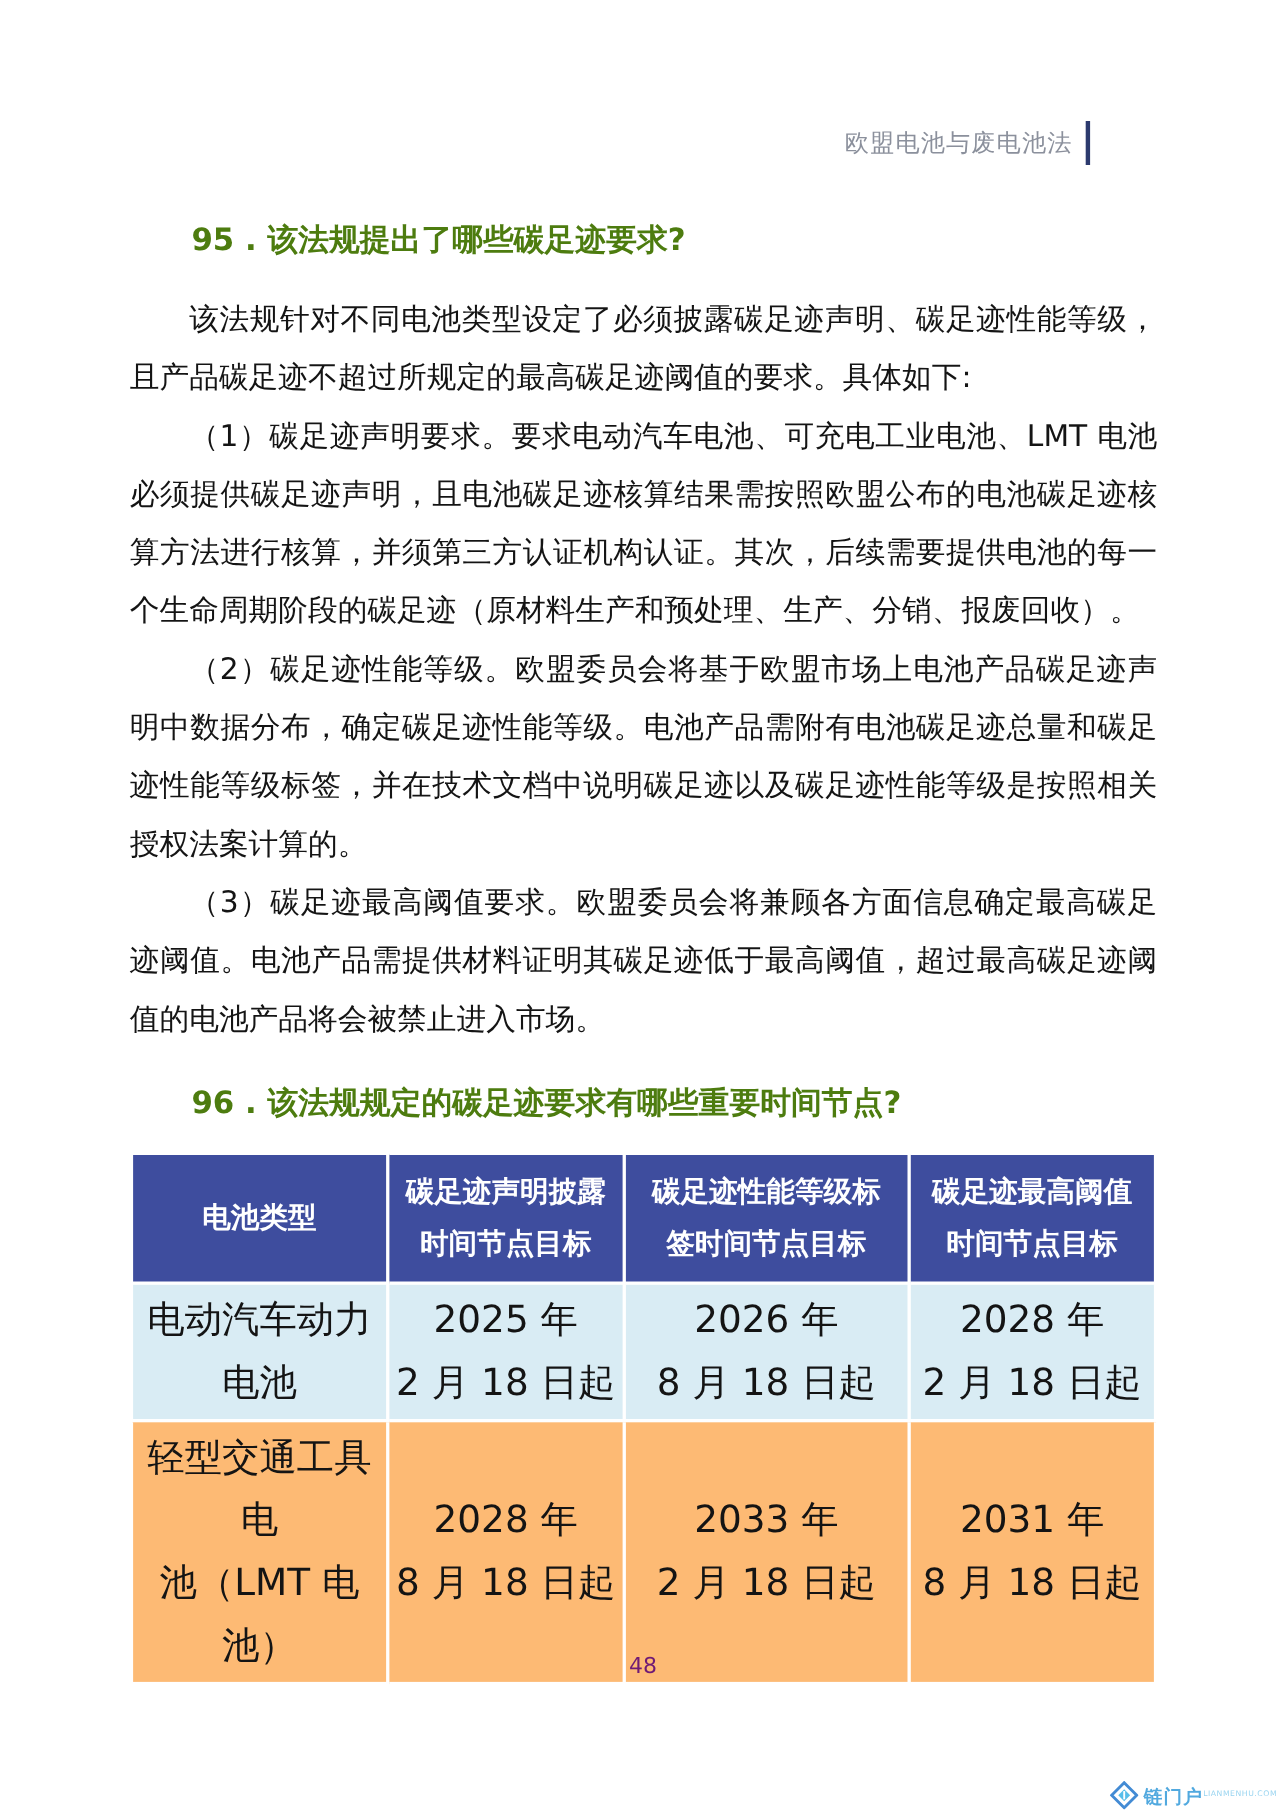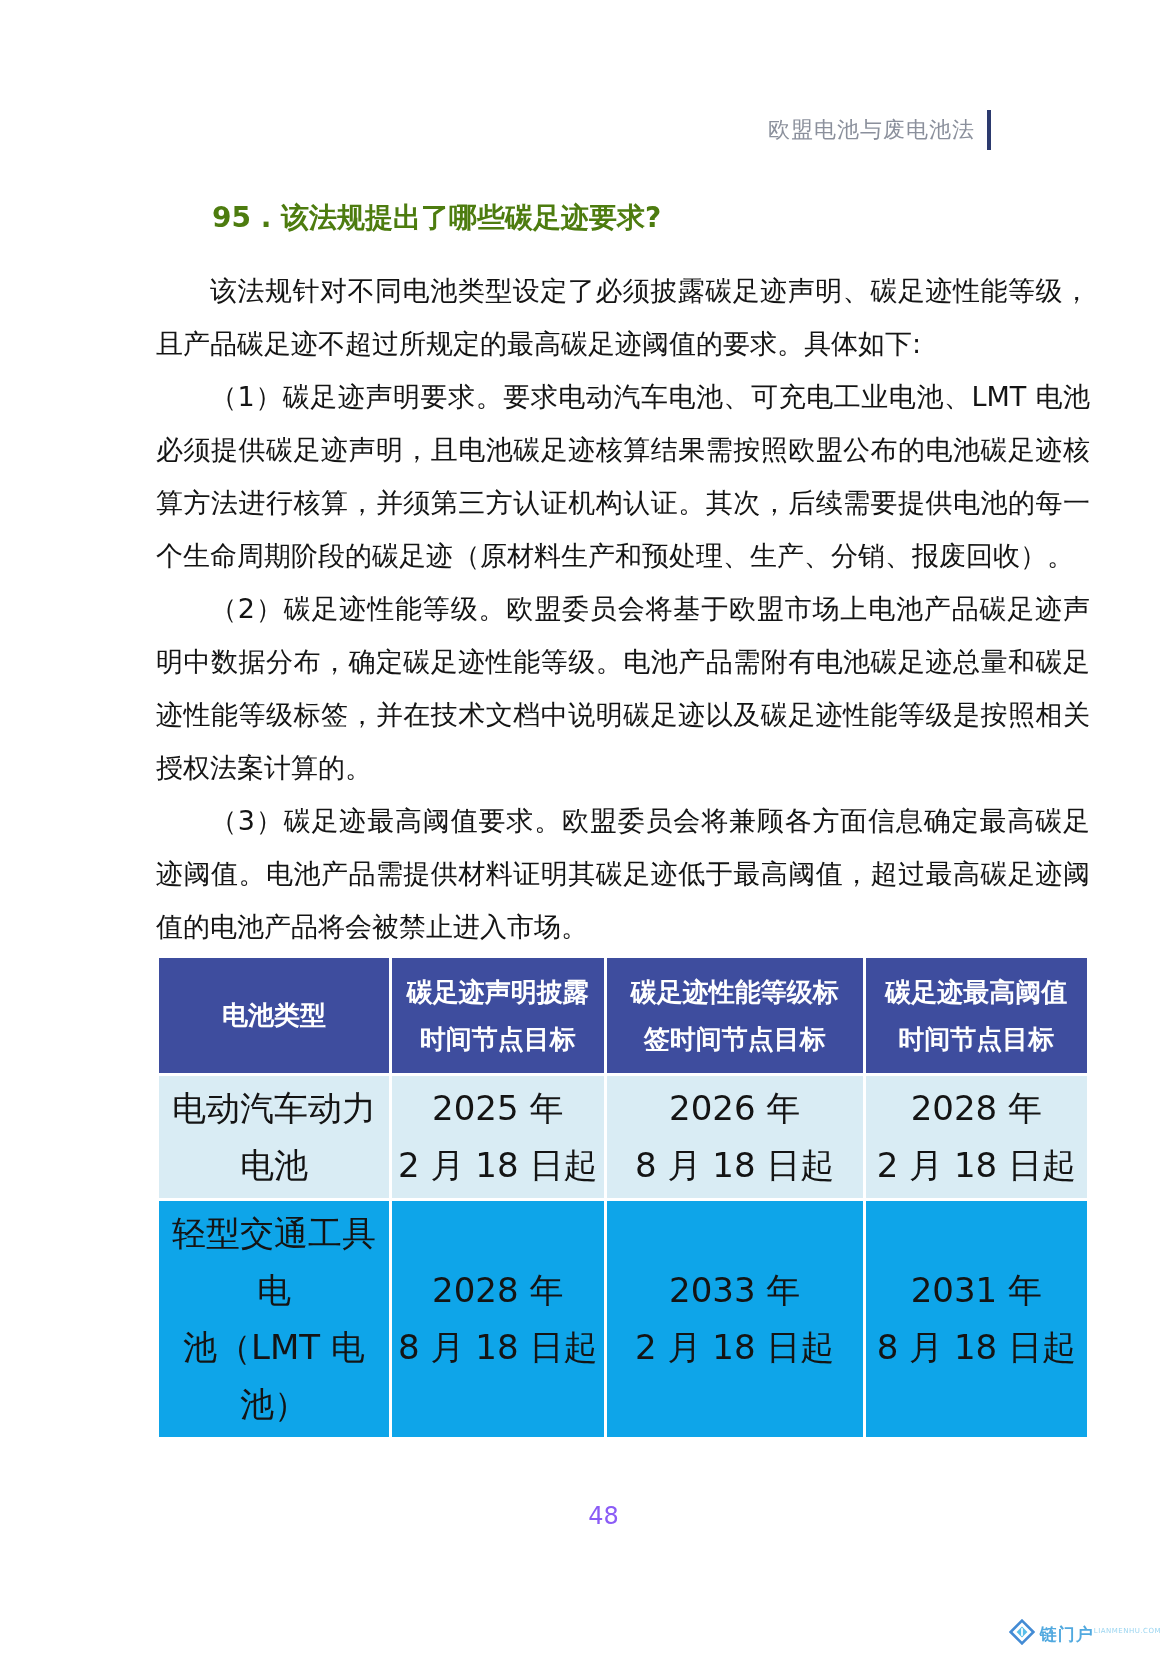--- a/index.html
+++ b/index.html
@@ -3,21 +3,21 @@
 <meta charset="utf-8">
 <style>
   * { margin: 0; padding: 0; box-sizing: border-box; }
   html, body { background: #ffffff; }
   body {
     width: 1169px; height: 1653px;
     font-family: "DejaVu Sans", "Liberation Sans", sans-serif;
     position: relative; overflow: hidden;
     color: #111111;
   }
-  .page { position: absolute; inset: 0; background: #ffffff; margin-left: 38px; }
+  .page { position: absolute; inset: 0; background: #ffffff; }
 
   
   .page-header {
     position: absolute; top: 110px; right: 178px;
     display: flex; align-items: center;
   }
   .header-title {
     font-size: 22px; color: #8b909c; letter-spacing: 1px;
   }
   .header-bar {
@@ -48,27 +48,27 @@
   }
   .timeline-table th {
     background: #3e4d9e; color: #ffffff; font-weight: bold;
     font-size: 26px; line-height: 47px; height: 118px; padding: 6px 2px;
   }
   .timeline-table td {
     font-size: 34px; line-height: 57px; height: 122px; padding: 4px 2px;
     color: #141414; font-weight: normal;
   }
   .row-odd td { background: #d9ecf4; }
-  .row-even td { background: #0ea5e9; }
+  .row-even td { background: #fdba74; }
   .cell-line { display: block; }
 
   
   .page-number {
     position: absolute; left: 0; right: 0; top: 1502px;
-    text-align: center; font-size: 24px; color: #8b5cf6;
+    text-align: center; font-size: 20px; color: #701a75;
   }
   .logo {
     position: absolute; right: 8px; bottom: 4px;
     display: flex; align-items: center; gap: 5px; opacity: 0.9;
   }
   .logo-text-block { display: flex; flex-direction: row; line-height: 1; }
   .logo-name { font-size: 17px; font-weight: bold; color: #3fa0dc; letter-spacing: 1px; }
   .logo-domain { font-size: 7px; color: #8fd0ef; letter-spacing: 0.5px; margin-top: 2px; }
 </style>
 </head>
@@ -83,20 +83,21 @@
 
   <main class="content">
 
     <h2 class="q-heading">95 . 该法规提出了哪些碳足迹要求?</h2>
 
     <p class="body-para">该法规针对不同电池类型设定了必须披露碳足迹声明、碳足迹性能等级，且产品碳足迹不超过所规定的最高碳足迹阈值的要求。具体如下:</p>
     <p class="body-para">（1）碳足迹声明要求。要求电动汽车电池、可充电工业电池、LMT 电池必须提供碳足迹声明，且电池碳足迹核算结果需按照欧盟公布的电池碳足迹核算方法进行核算，并须第三方认证机构认证。其次，后续需要提供电池的每一个生命周期阶段的碳足迹（原材料生产和预处理、生产、分销、报废回收）。</p>
     <p class="body-para">（2）碳足迹性能等级。欧盟委员会将基于欧盟市场上电池产品碳足迹声明中数据分布，确定碳足迹性能等级。电池产品需附有电池碳足迹总量和碳足迹性能等级标签，并在技术文档中说明碳足迹以及碳足迹性能等级是按照相关授权法案计算的。</p>
     <p class="body-para">（3）碳足迹最高阈值要求。欧盟委员会将兼顾各方面信息确定最高碳足迹阈值。电池产品需提供材料证明其碳足迹低于最高阈值，超过最高碳足迹阈值的电池产品将会被禁止进入市场。</p>
 
+    <h2 class="q-heading q96">96 . 该法规规定的碳足迹要求有哪些重要时间节点?</h2>
 
     <table class="timeline-table">
       <colgroup>
         <col style="width:25%">
           <col style="width:23.1%">
           <col style="width:27.8%">
           <col style="width:24.1%">
       </colgroup>
       <thead>
         <tr>

